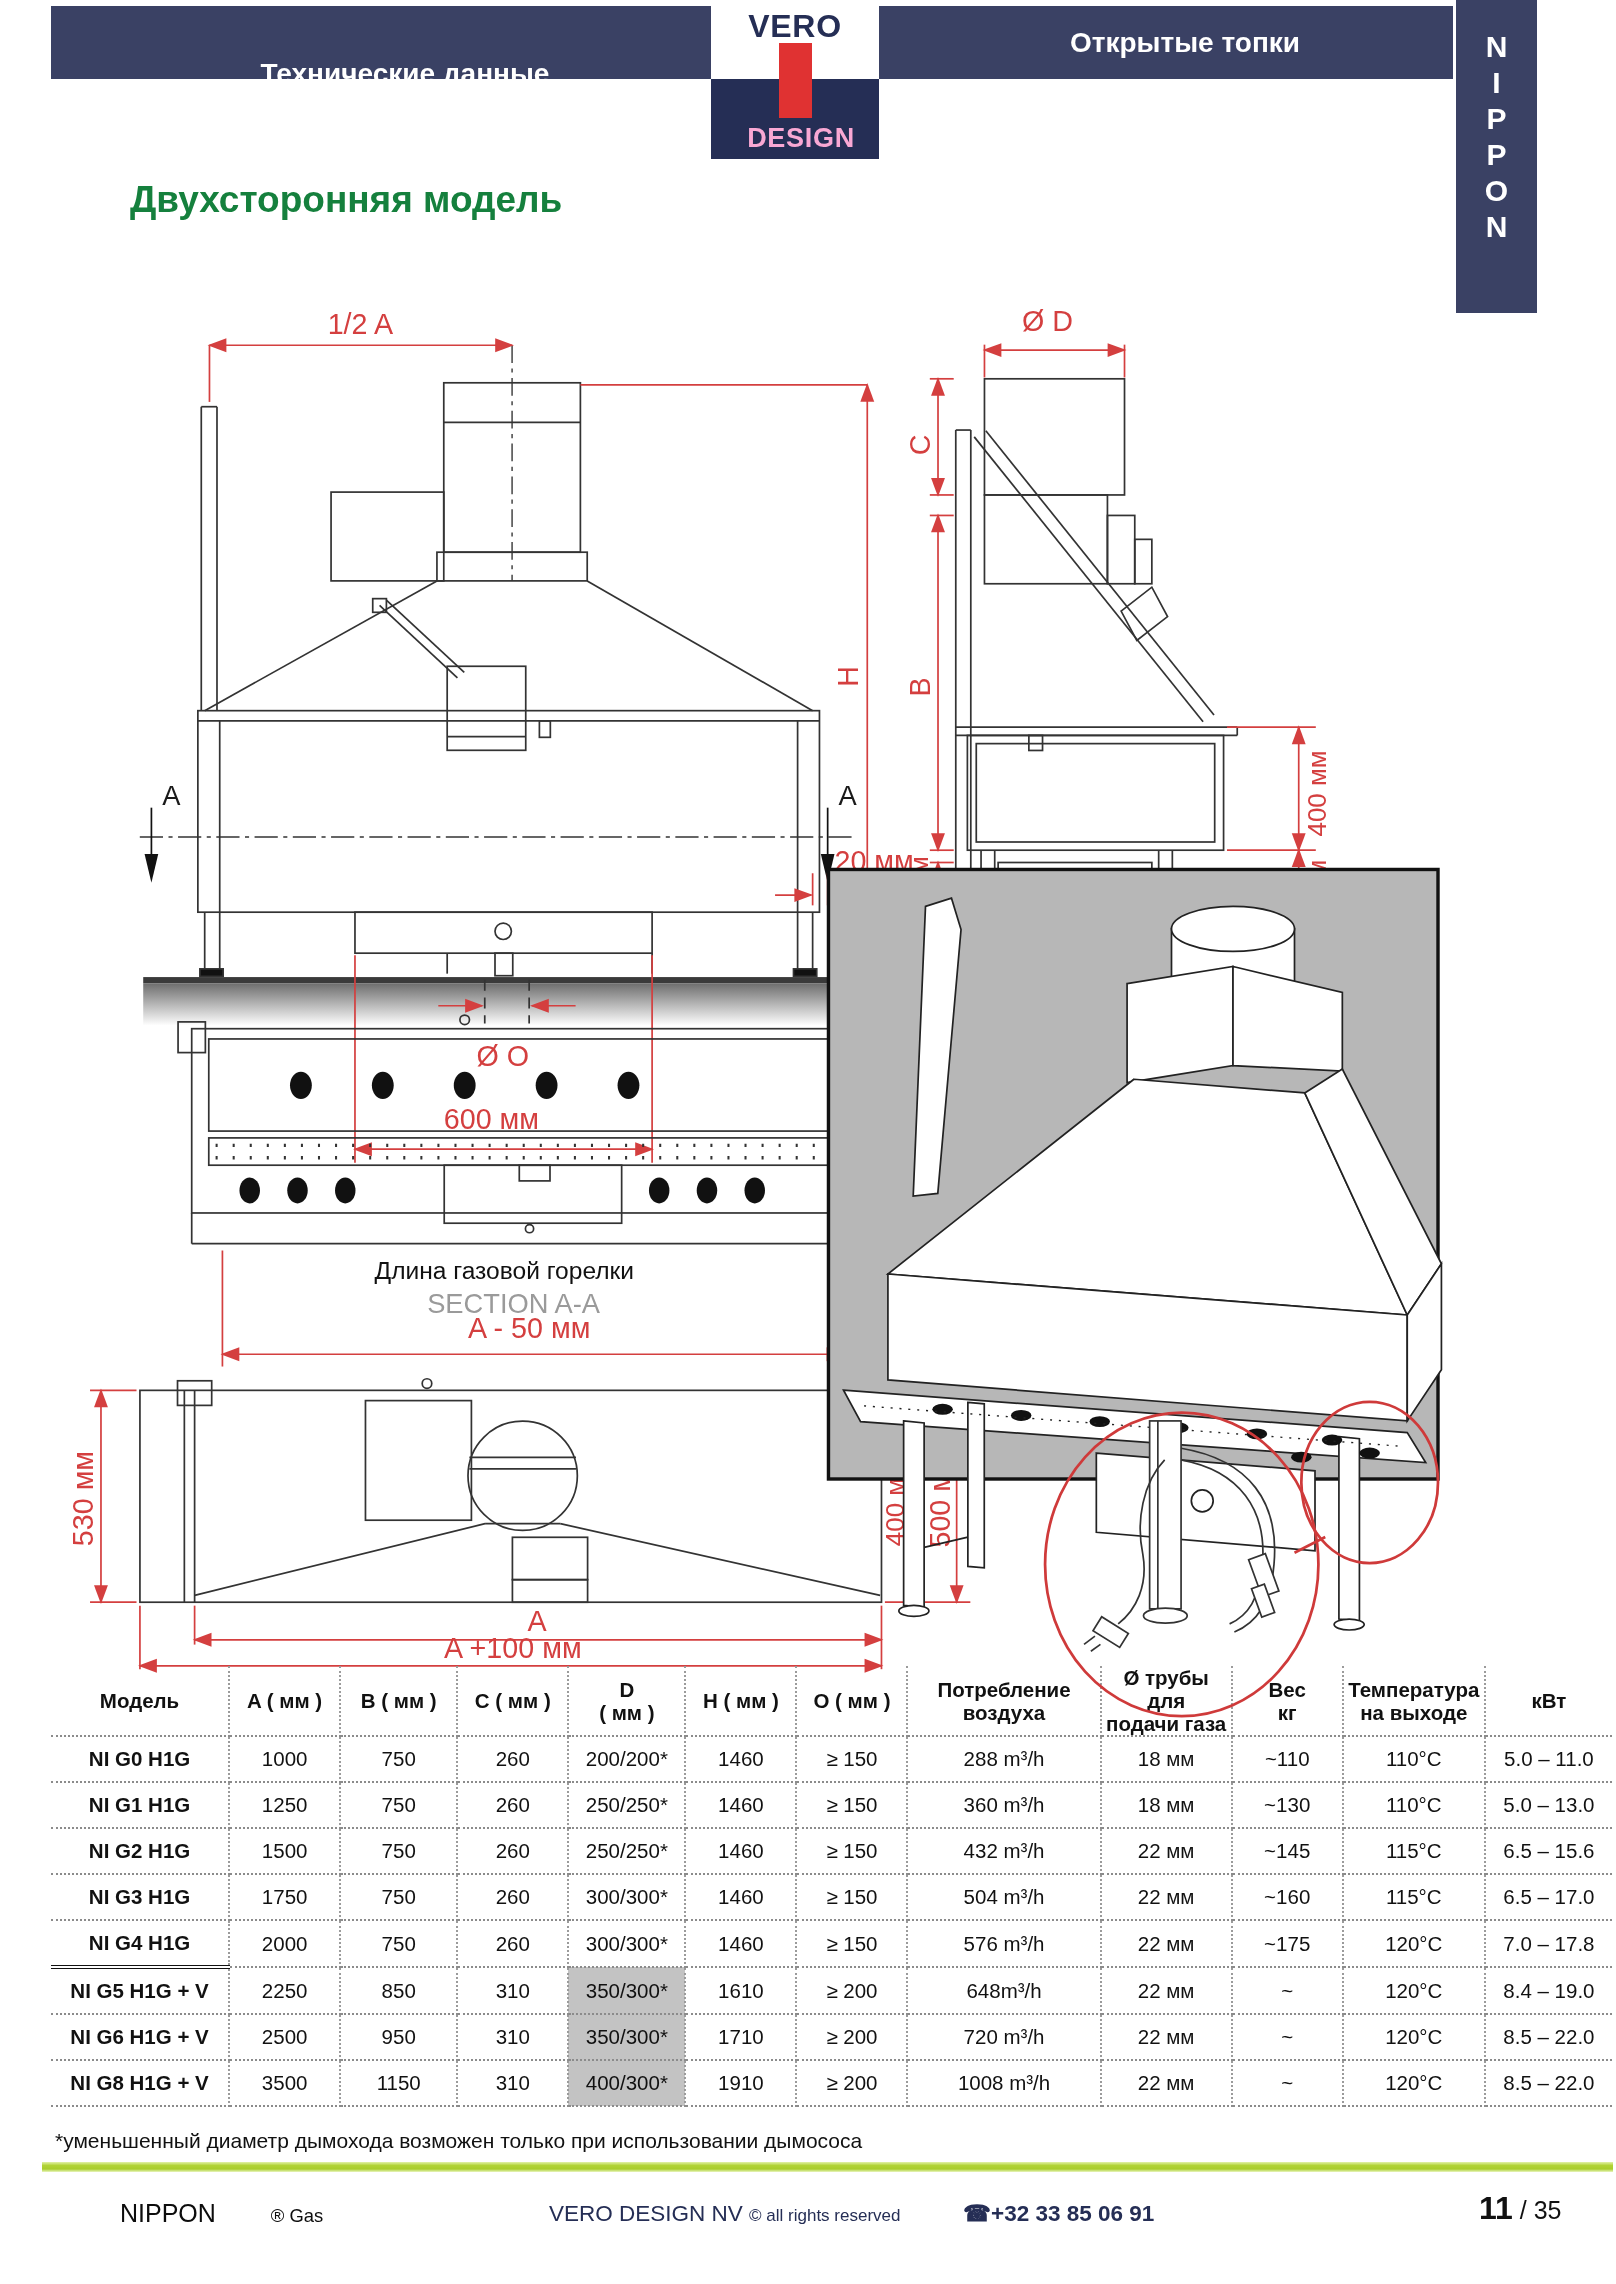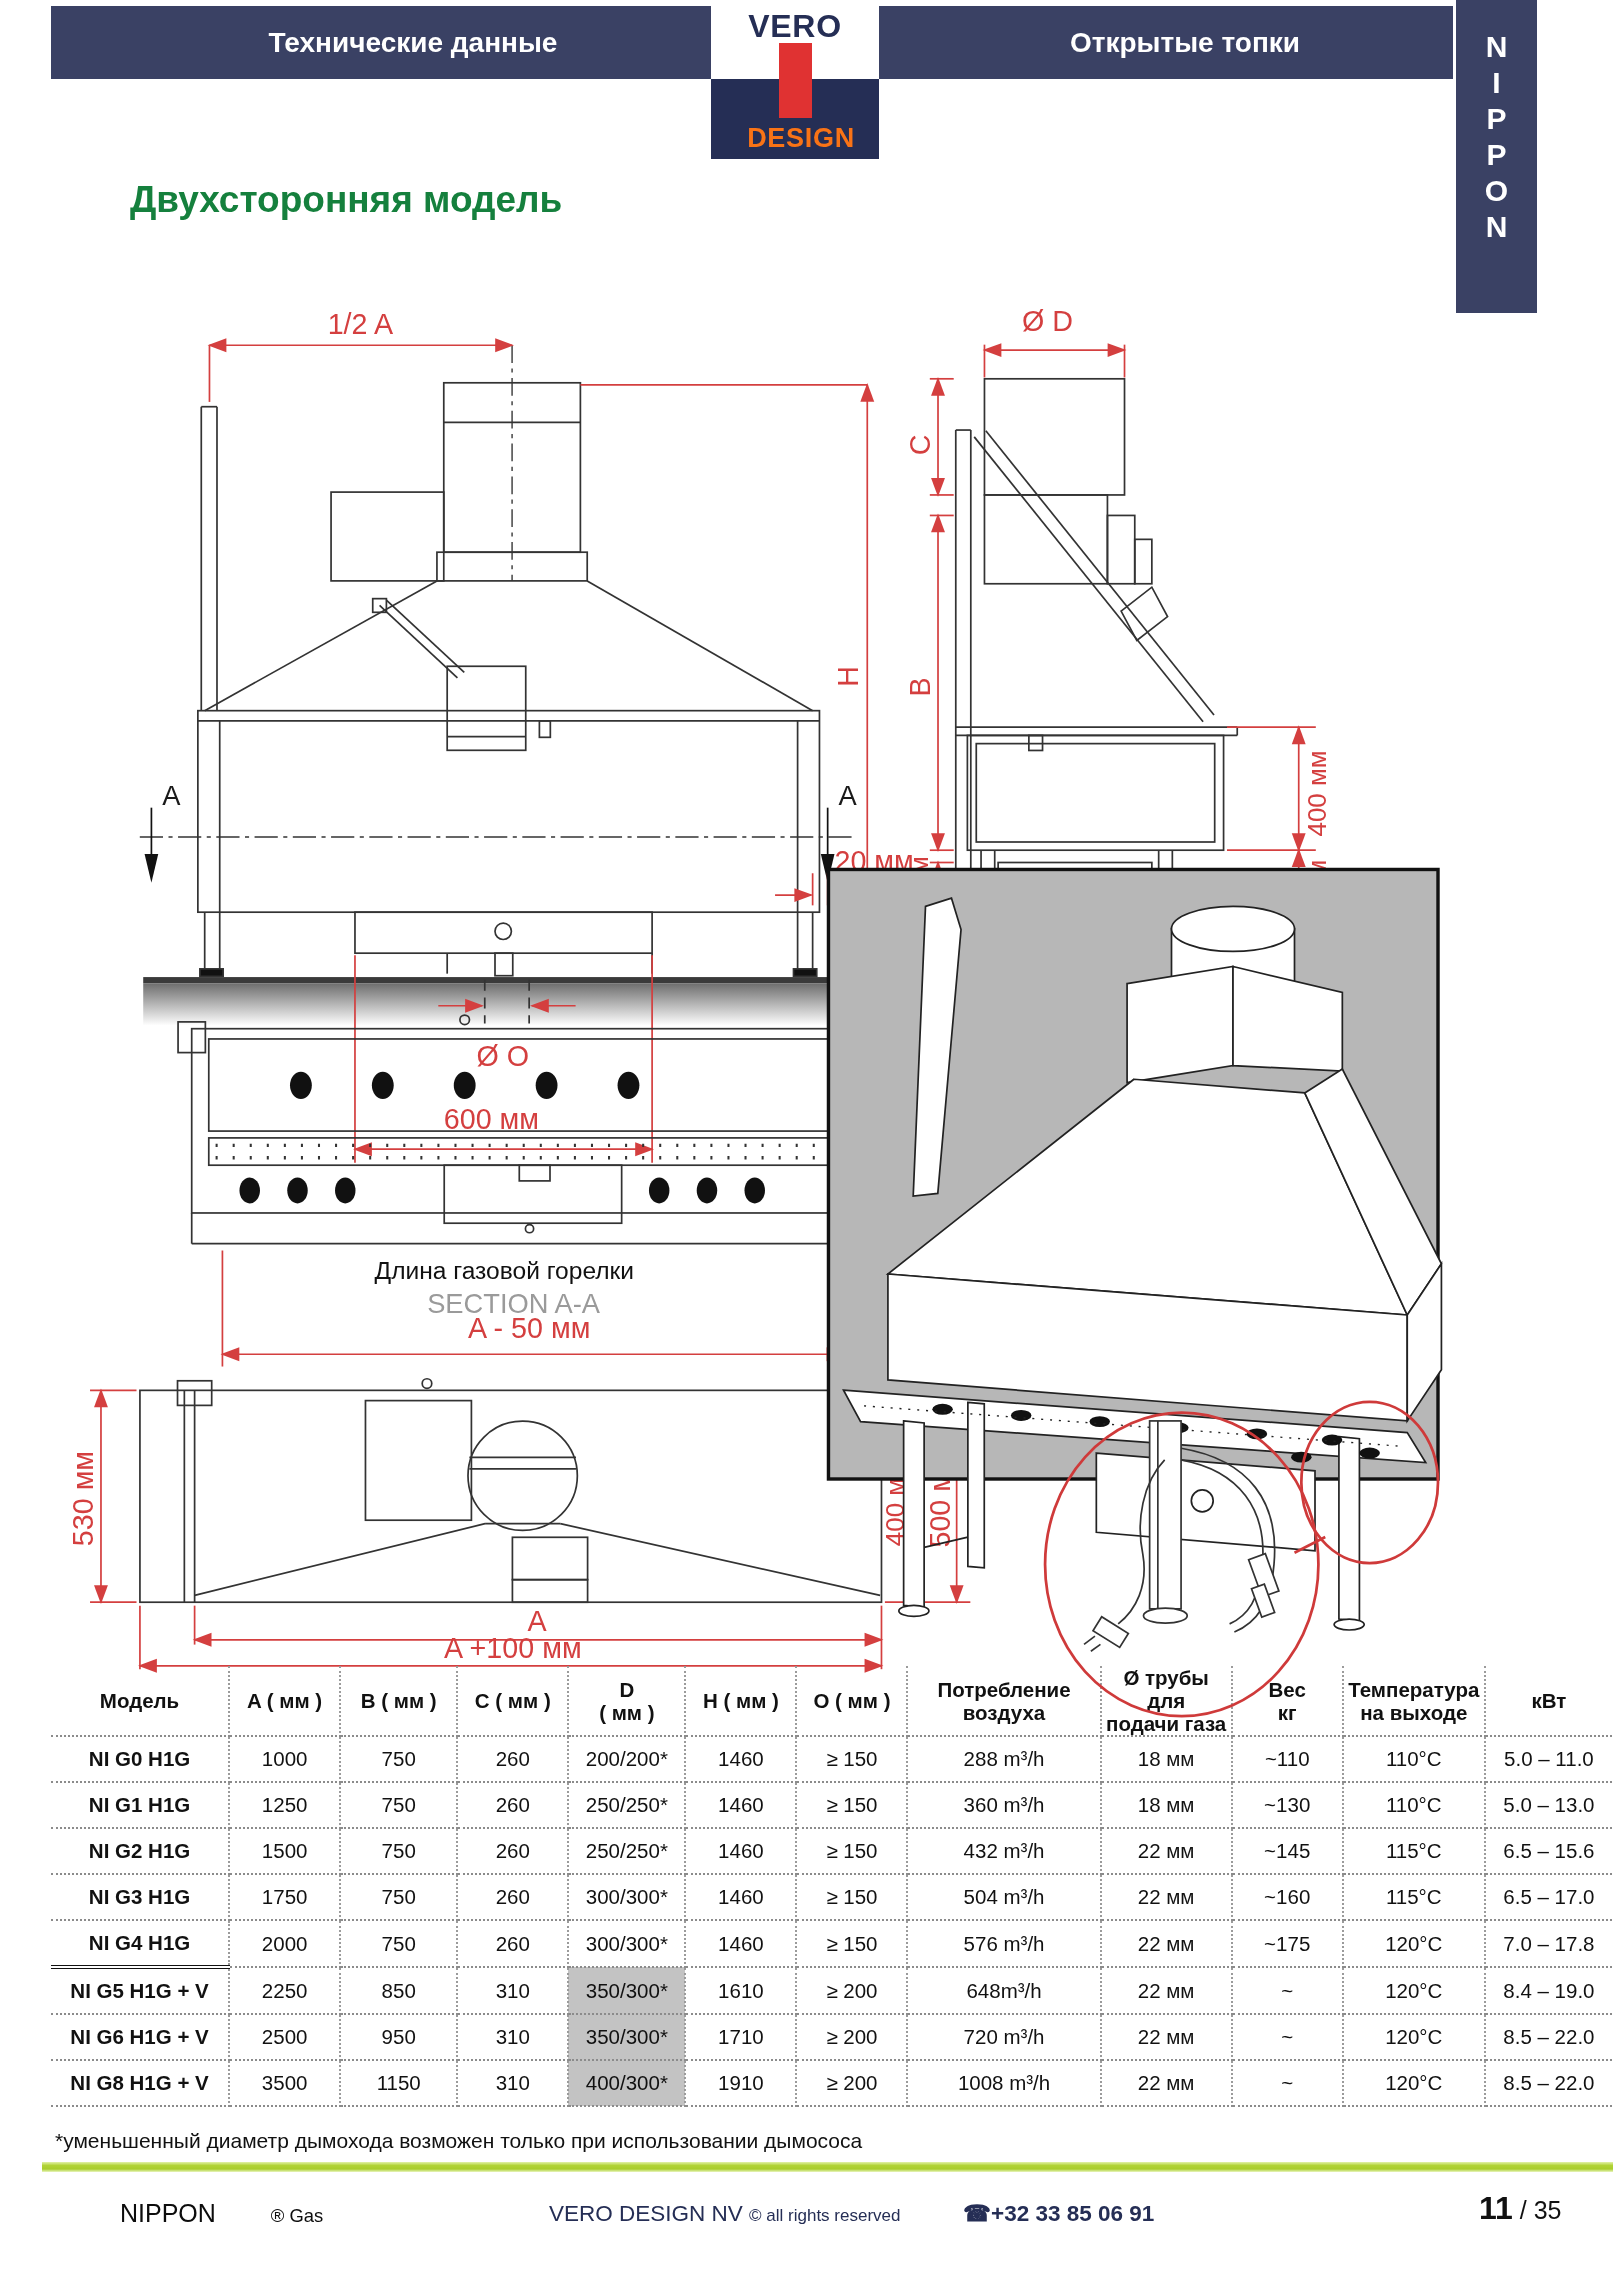--- a/index.html
+++ b/index.html
@@ -2,27 +2,27 @@
 <html style="font-size:11px"><head>
 <meta charset="utf-8">
 <style>
   html,body{margin:0;padding:0;background:#e8e8e8;}
   .page{position:relative;width:1617px;height:2284px;background:#ffffff;overflow:hidden;
         font-family:"Liberation Sans",sans-serif;color:#111;}
   
   .topbar{position:absolute;left:51px;top:5.5px;width:1402px;height:73px;background:#3a4164;}
   .topbar-title{position:absolute;top:0;height:73px;line-height:73px;color:#fff;
                 font-size:28px;font-weight:bold;text-align:center;}
-  .t-left{left:82px;width:560px;}
+  .t-left{left:74px;width:560px;margin-top:31px;}
   .t-right{left:854px;width:560px;}
   .logo{position:absolute;left:711px;top:2px;width:168px;height:157px;}
   .logo-top{position:absolute;left:0;top:0;width:168px;height:77px;background:#fff;text-align:center;}
   .logo-top span{display:inline-block;margin-top:5.5px;font-size:32px;font-weight:bold;color:#252e55;letter-spacing:0.7px;}
   .logo-bottom{position:absolute;left:0;top:77px;width:168px;height:80px;background:#252e55;text-align:center;}
-  .logo-bottom span{position:absolute;left:12px;right:0;bottom:5.5px;font-size:27px;font-weight:bold;color:#f97316;letter-spacing:0.7px;}
+  .logo-bottom span{position:absolute;left:12px;right:0;bottom:5.5px;font-size:27px;font-weight:bold;color:#f9a8d4;letter-spacing:0.7px;}
   .logo-red{position:absolute;left:68px;top:41px;width:33px;height:75px;background:#e03232;}
   .nippon{position:absolute;left:1456px;top:0;width:81px;height:313px;background:#3a4164;
           color:#fff;font-size:30px;font-weight:bold;text-align:center;
           line-height:36px;padding-top:29px;box-sizing:border-box;white-space:pre-line;}
   
   .main-title{position:absolute;left:130px;top:179px;font-size:37px;font-weight:bold;color:#15803d;}
   
   svg{position:absolute;overflow:visible;}
   svg text{font-family:"Liberation Sans",sans-serif;}
   .dwg{pointer-events:none;}

